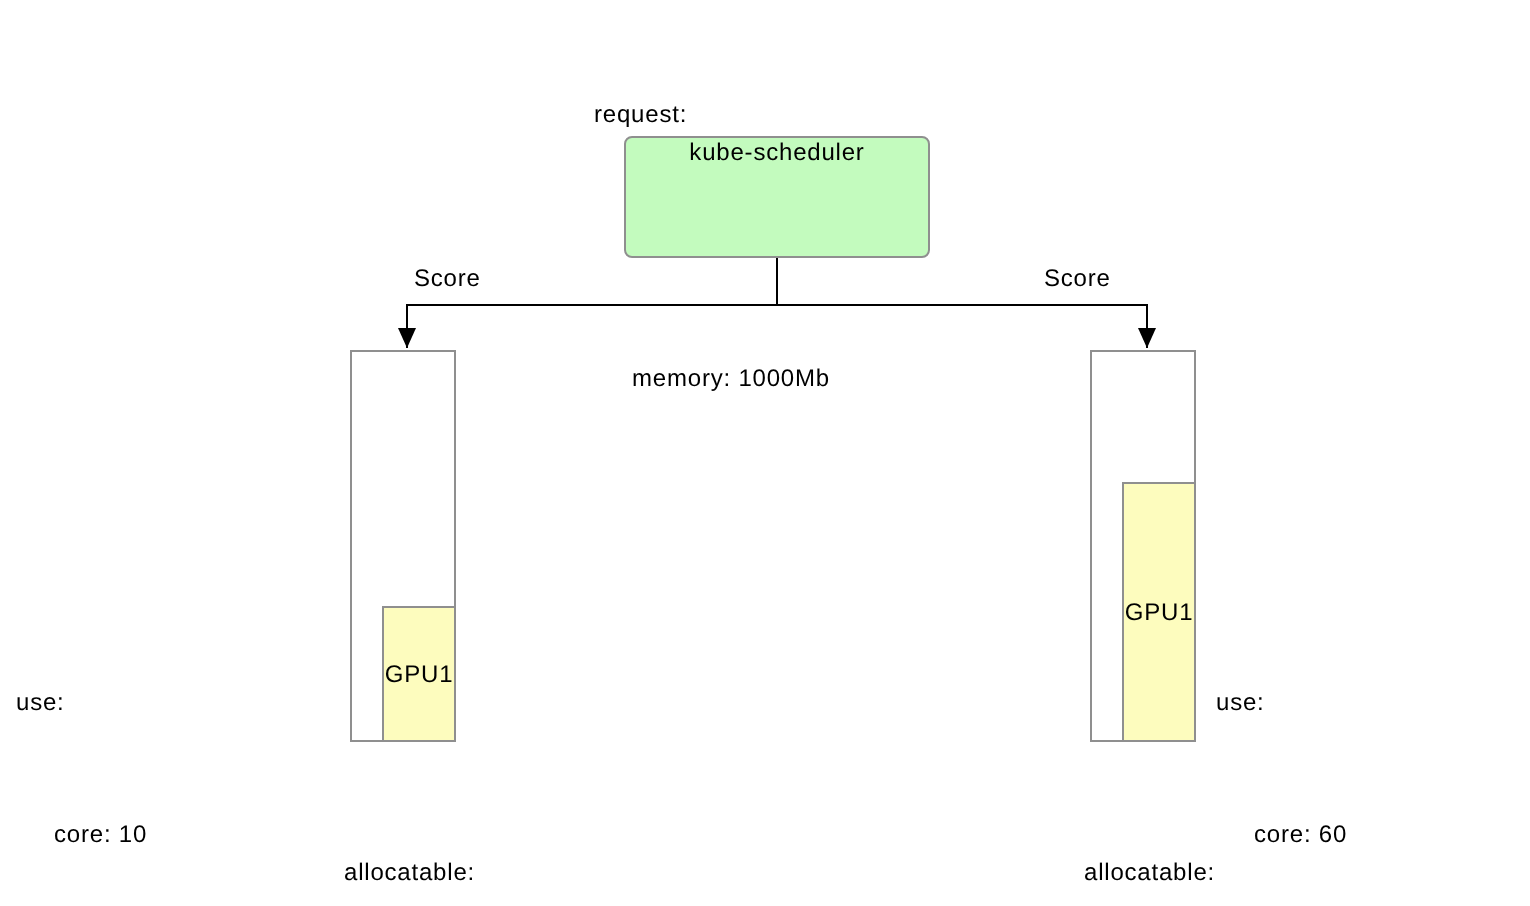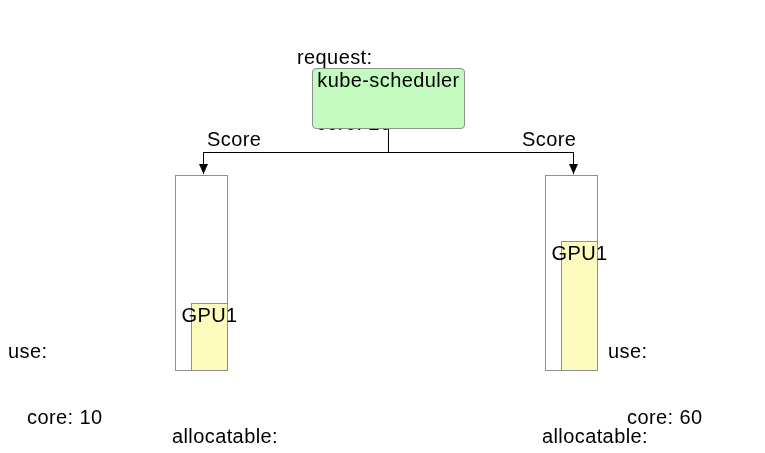--- a/index.html
+++ b/index.html
@@ -1,21 +1,21 @@
 <!DOCTYPE html>
 <html style="--scheduler_fill: #c3fbbe; --gpu_fill: #fdfcbe; --box_border: #8f8f8f; --connector: #000000; --text: #000000;"><head>
 <meta charset="utf-8">
 <style>
   html, body { margin:0; padding:0; background:#ffffff; }
   .canvas {
     position:relative;
     width:763px; height:453px;
     background:#ffffff;
     font-family:"Liberation Sans", sans-serif;
-    font-size:20px;
+    font-size:12px;
     letter-spacing:0.4px;
     color:var(--text, #000);
     overflow:hidden;
   }
   .tb { position:absolute; line-height:22px; white-space:pre; }
   .tb .indent { padding-left:19px; }
 
   .scheduler-box {
     position:absolute; left:312px; top:68px;
     width:153px; height:61px; box-sizing:border-box;
@@ -31,21 +31,21 @@
     background:#ffffff;
     border:1px solid var(--box_border, #8f8f8f);
   }
   .node-left  { left:175px; }
   .node-right { left:545px; }
 
   .gpu-box {
     position:absolute; left:-1px; right:-1px; bottom:-1px; box-sizing:border-box;
     background:var(--gpu_fill, #fdfcbe);
     border:1px solid var(--box_border, #8f8f8f);
-    display:flex; align-items:flex-start; justify-content:center;margin-left:16px;
+    display:flex; align-items:center; justify-content:center;margin-left:16px;
   }
   .node-left  .gpu-box { height:68px; }
   .node-right .gpu-box { height:130px; }
 
   .score { position:absolute; top:130px; line-height:18px;text-align:center; }
   .score-left  { left:207px; }
   .score-right { left:522px; }
 
   .request-block    { left:297px; top:2px;   }
   .use-left-block   { left:8px;   top:296px; }
@@ -56,20 +56,21 @@
   .connectors { position:absolute; left:0; top:0; pointer-events:none; }
 </style>
 </head>
 <body>
 
 <div class="canvas">
 
   <div class="tb request-block">
     <div>request:</div>
     <div class="indent">core: 20</div>
+    <div class="indent">memory: 1000Mb</div>
   </div>
 
   <div class="scheduler-box">
     <span>kube-scheduler</span>
   </div>
 
   <svg class="connectors" width="765" height="453">
     <defs>
       <marker id="arrow" markerUnits="userSpaceOnUse" markerWidth="10" markerHeight="9" refX="10" refY="4.5" orient="auto">
         <path d="M0,0 L10,4.5 L0,9 Z" fill="#000000"></path>

